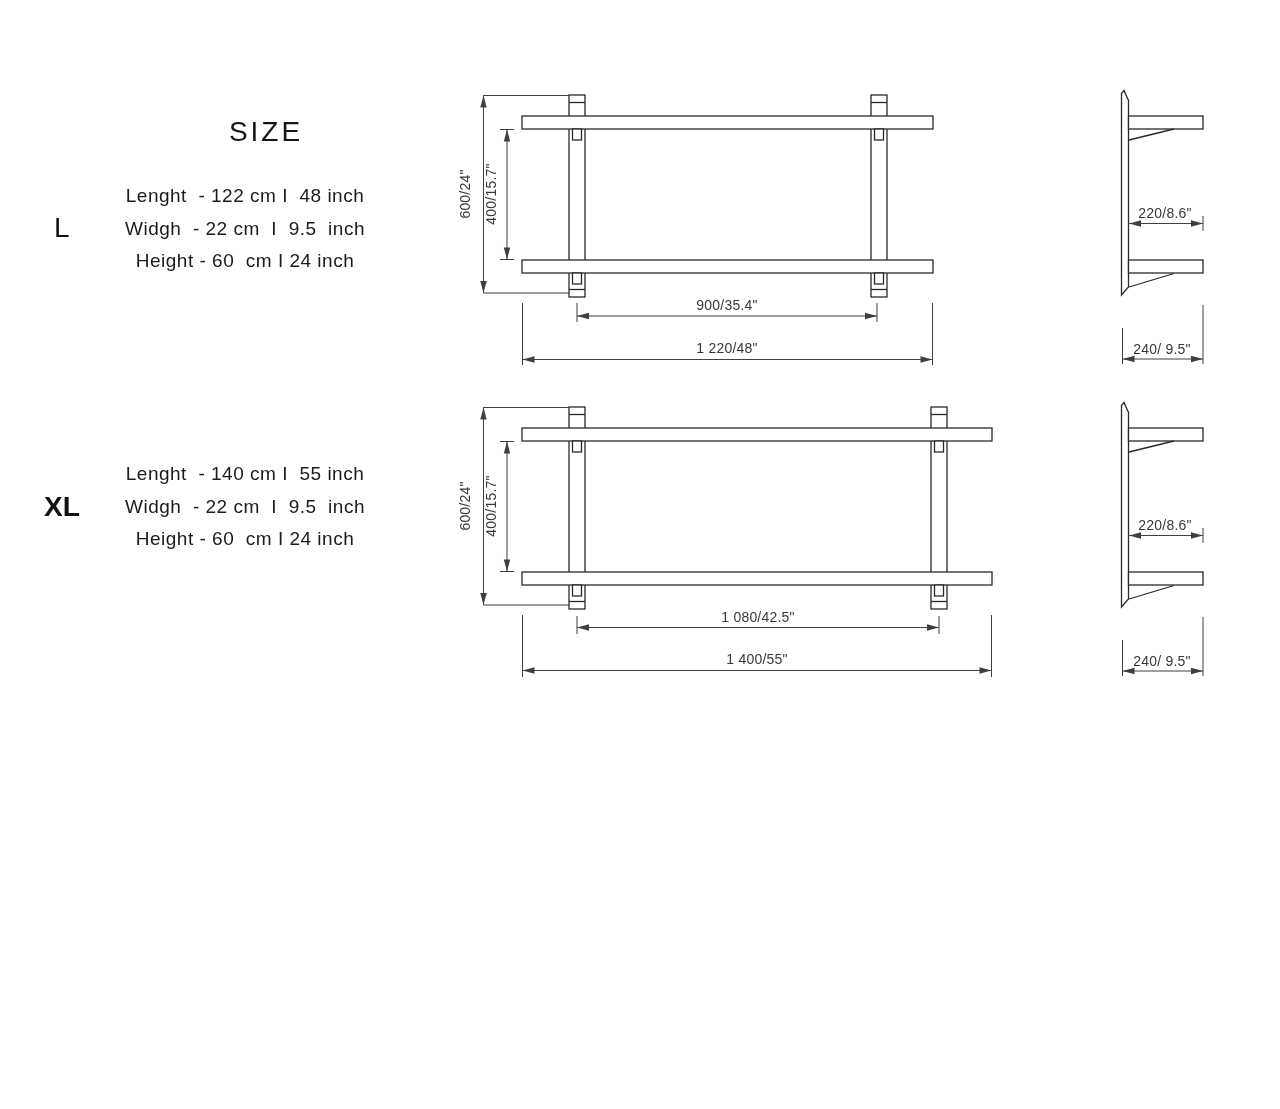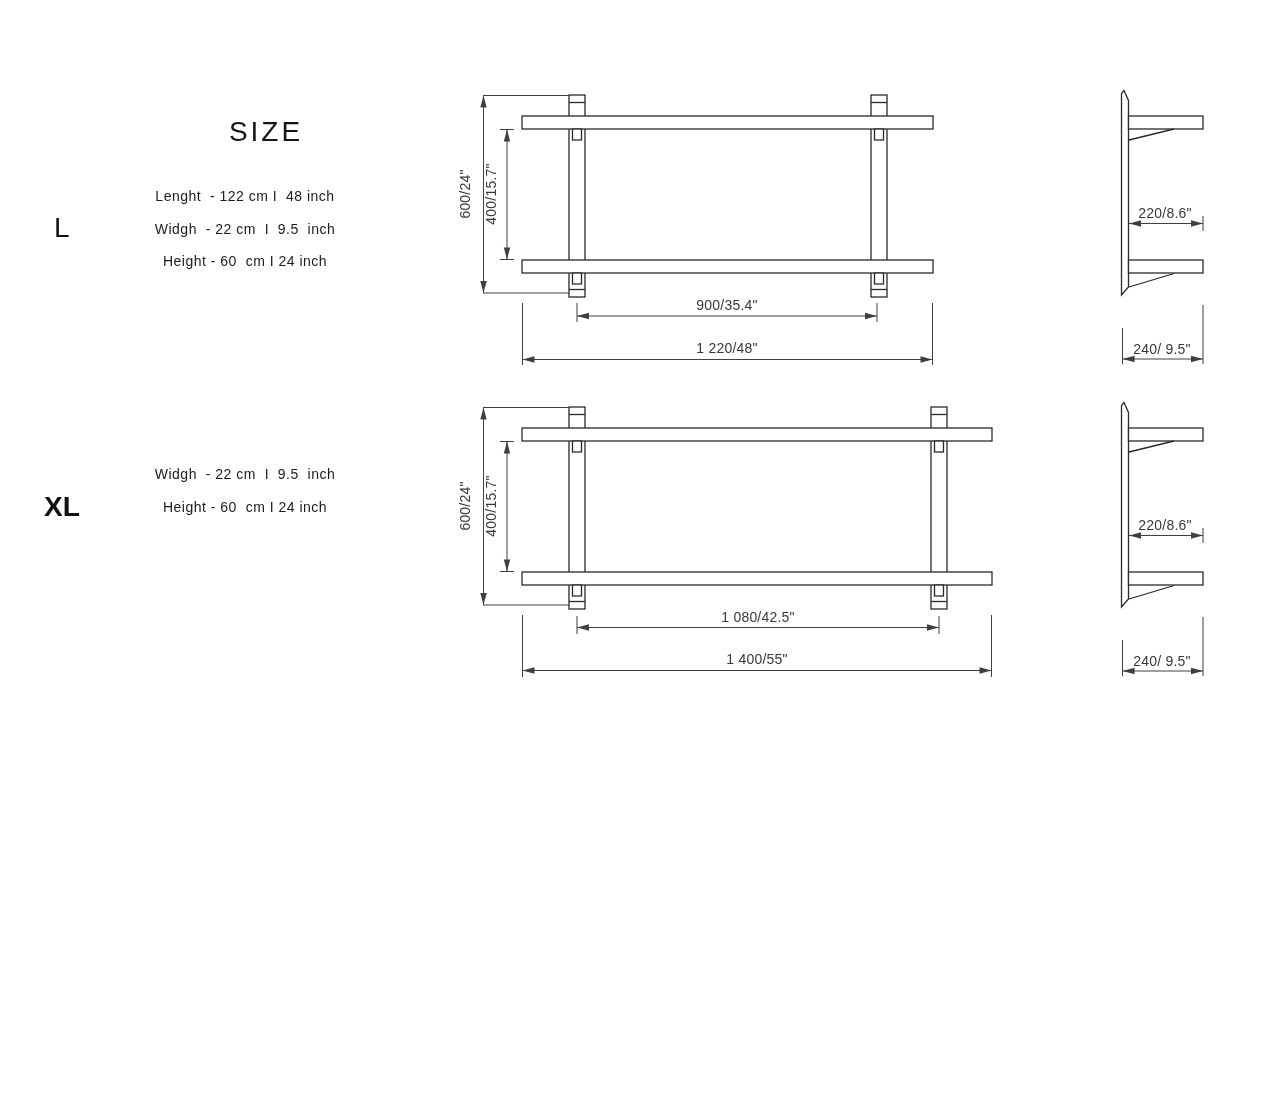--- a/index.html
+++ b/index.html
@@ -12,21 +12,21 @@
     position:absolute; left:0; top:116px; width:492px; text-align:center;
     font-size:28px; letter-spacing:3px; color:#151515; font-weight:400;margin-left:20px;
   }
   .size-letter {
     position:absolute; font-size:28px; color:#111; font-weight:400;
   }
   .letter-l  { left:54px; top:212px; }
   .letter-xl { left:44px; top:491px;font-weight:bold; }
   .spec-group {
     position:absolute; left:88px; width:314px; text-align:center;
-    font-size:14px; line-height:32.5px; letter-spacing:0.5px; color:#1b1b1b;
+    font-size:19px; line-height:32.5px; letter-spacing:0.5px; color:#1b1b1b;
   }
   .spec-l  { top:180px; }
   .spec-xl { top:458px; }
   .spec-line { white-space:pre; }
   svg.canvas { position:absolute; left:0; top:0; }
   .obj  { fill:none; stroke:#2a2a2a; stroke-width:1.3; }
   .objf { fill:#ffffff; stroke:#2a2a2a; stroke-width:1.3; }
   .dim  { fill:none; stroke:#3f3f3f; stroke-width:1; }
   .arrows { marker-start:url(#arr); marker-end:url(#arr); }
   .dim-label { font-family:"Liberation Sans", sans-serif; font-size:14px; fill:#383838; letter-spacing:0.2px; }
@@ -40,20 +40,21 @@
 
   <div class="size-letter letter-l">L</div>
   <div class="spec-group spec-l">
     <div class="spec-line">Lenght  - 122 cm I  48 inch</div>
     <div class="spec-line">Widgh  - 22 cm  I  9.5  inch</div>
     <div class="spec-line">Height - 60  cm I 24 inch</div>
   </div>
 
   <div class="size-letter letter-xl">XL</div>
   <div class="spec-group spec-xl">
+    <div class="spec-line">Lenght  - 140 cm I  55 inch</div>
     <div class="spec-line">Widgh  - 22 cm  I  9.5  inch</div>
     <div class="spec-line">Height - 60  cm I 24 inch</div>
   </div>
 
   <svg class="canvas" width="1280" height="1109" viewBox="0 0 1280 1109">
     <defs>
       <marker id="arr" markerWidth="14" markerHeight="10" refX="13" refY="5" orient="auto-start-reverse" markerUnits="userSpaceOnUse">
         <path d="M1,1.8 L13,5 L1,8.2 Z" fill="#3f3f3f"></path>
       </marker>
     </defs>

